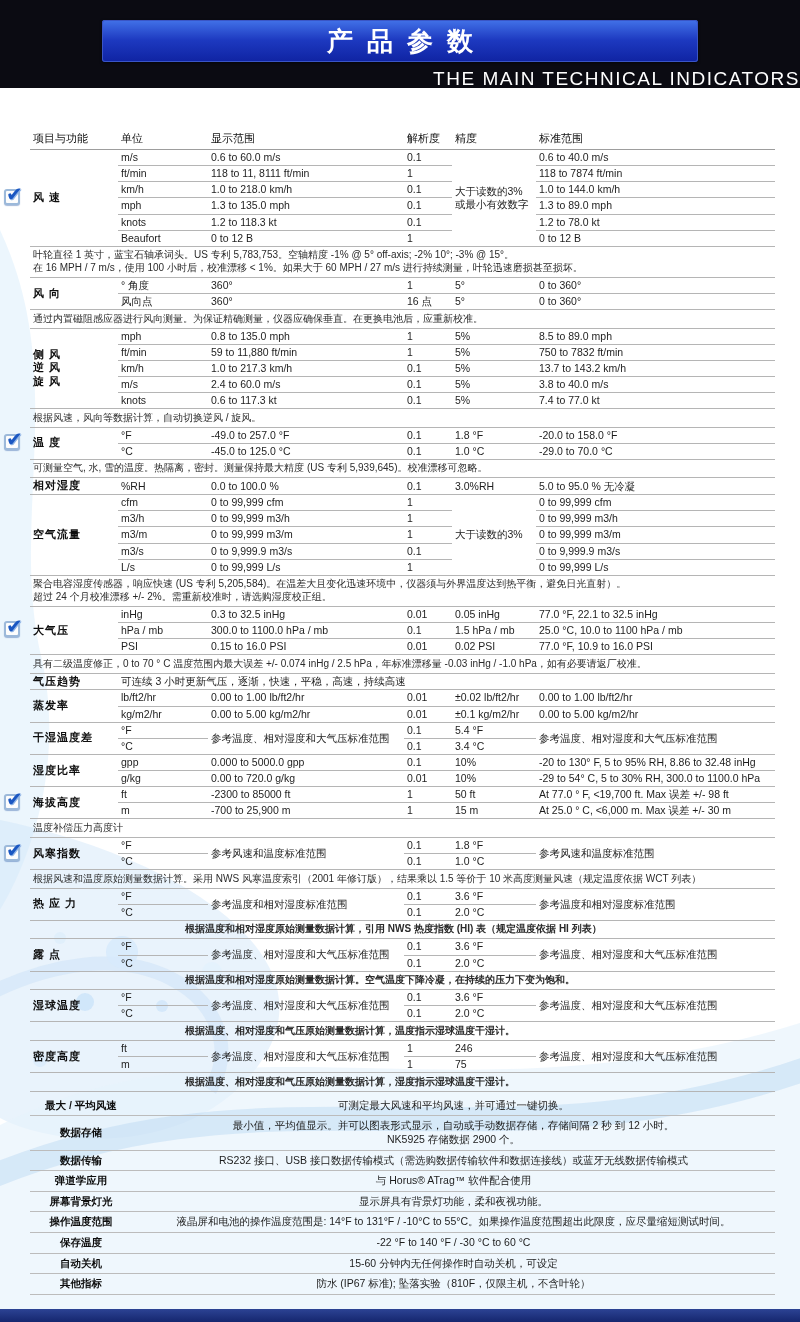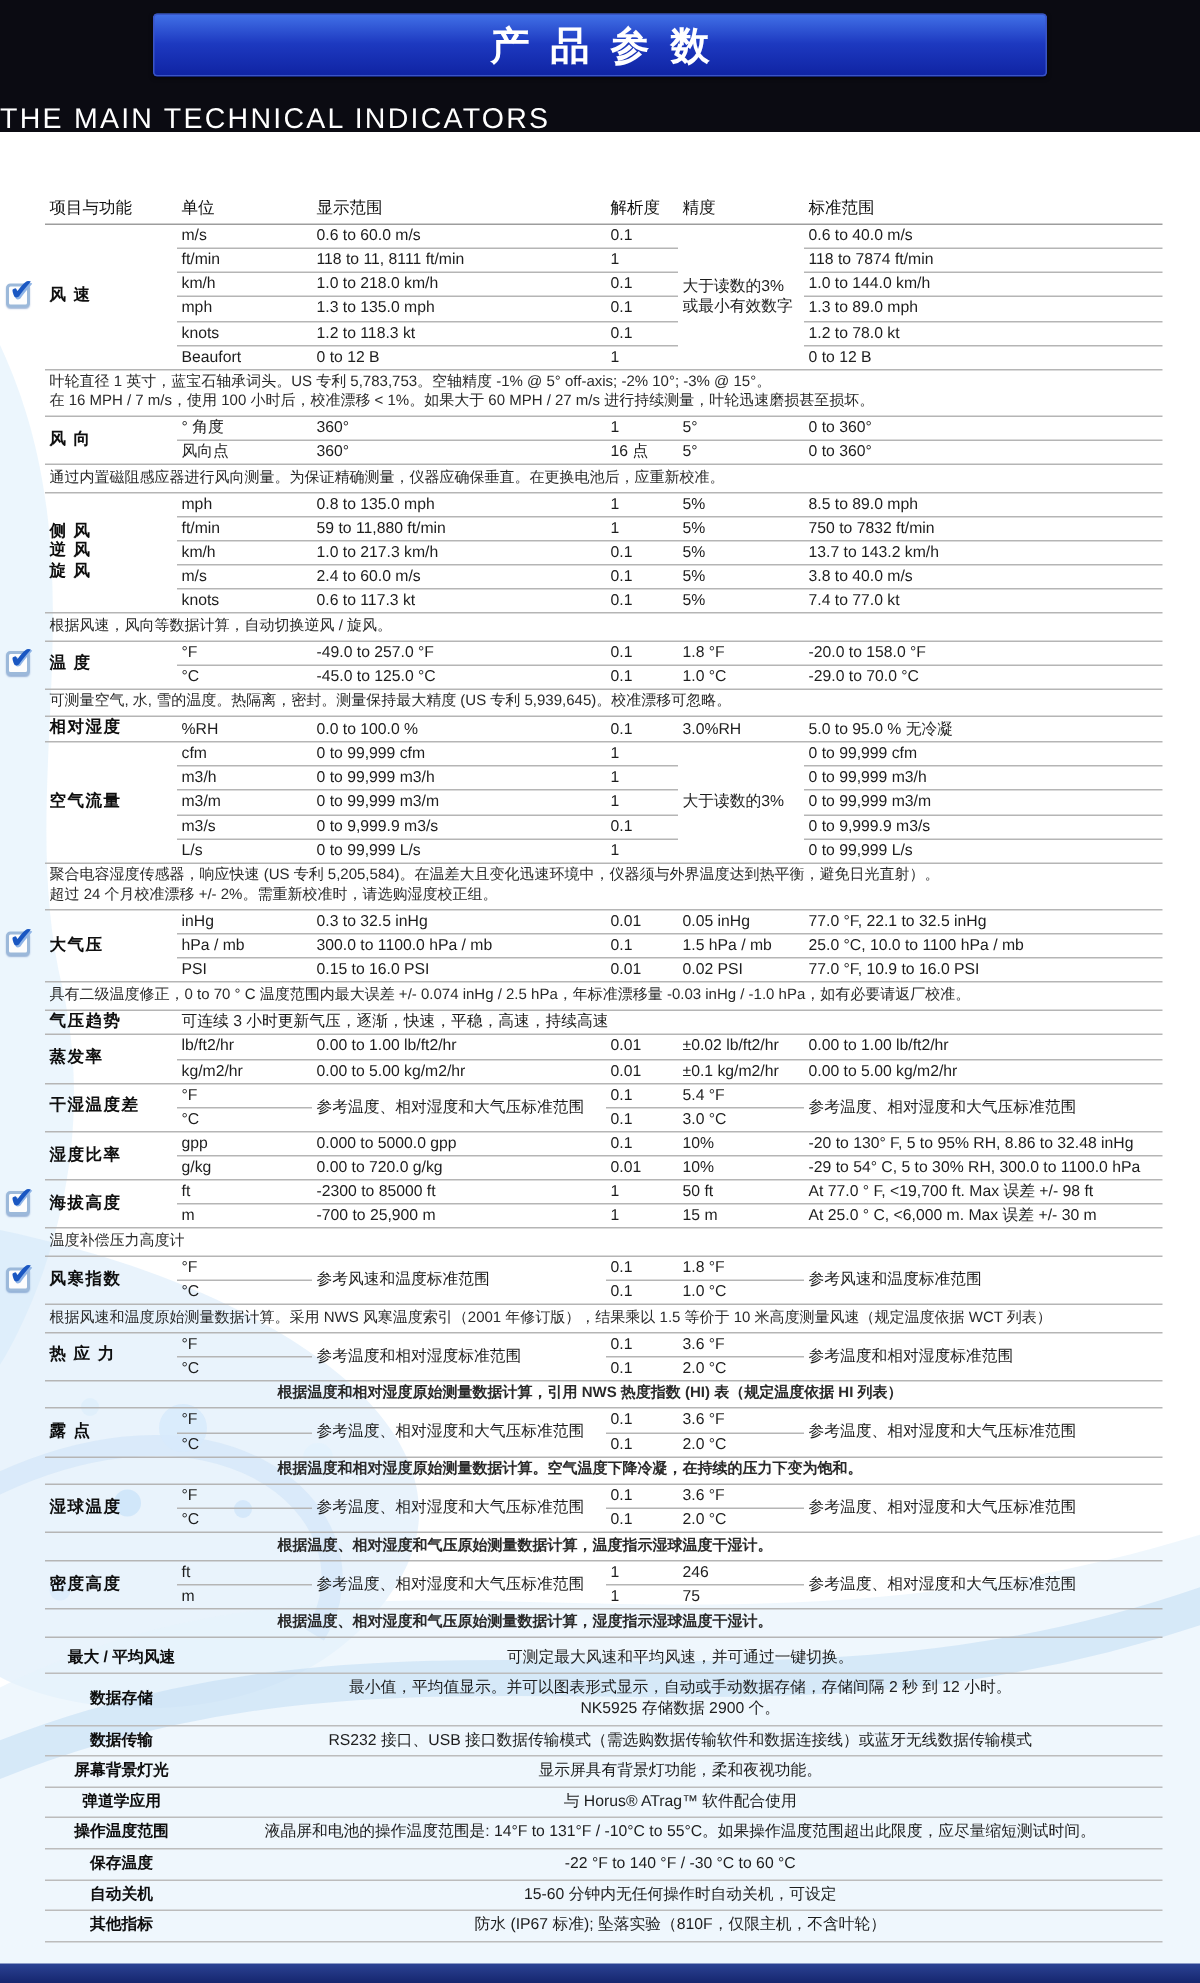--- a/index.html
+++ b/index.html
@@ -3,27 +3,27 @@
 <meta charset="utf-8">
 <style>
   * { margin:0; padding:0; box-sizing:border-box; }
   html,body { background:#ffffff; }
   body { font-family:"Liberation Sans","DejaVu Sans",sans-serif; }
   .page { position:relative; width:800px; height:1322px; margin:0 auto; background:#fff; overflow:hidden; }
   .decor { position:absolute; left:0; top:0; z-index:0; }
   .content { position:relative; z-index:1; }
 
   
-  .top { height:88px; background:var(--header-bg,#0b0b12); padding-top:9px; }
+  .top { height:88px; background:var(--header-bg,#0b0b12); padding-top:20px; }
   .title-box { width:596px; height:42px; margin:0 auto; border-radius:3px;
     background:linear-gradient(180deg,#4272e8 0%, #1d39c0 48%, var(--brand-blue,#0f23a2) 100%);
     box-shadow:inset 0 0 0 1px #3a55c5, 0 1px 3px rgba(0,0,0,.6);
     display:flex; align-items:center; justify-content:center; }
   .title-box span { color:#fff; font-size:26px; font-weight:bold; letter-spacing:14px; text-indent:14px; }
-  .subtitle { text-align:left; color:#fff; font-size:19px; letter-spacing:1.5px; margin-top:18px; font-weight:400; }
+  .subtitle { text-align:right; color:#fff; font-size:19px; letter-spacing:1.5px; margin-top:6px; font-weight:400; }
 
   
   table.spec { width:745px; margin:40px 0 0 30px; border-collapse:collapse; table-layout:fixed; background:transparent; }
   table.spec th { font-size:11px; font-weight:normal; color:#111; text-align:left; padding:3px; border-bottom:1px solid #9d9d9d; }
   table.spec td { font-size:10.5px; color:#1d1d1d; padding:1px 3px; line-height:1.25; vertical-align:middle;
     border-bottom:1px solid #b5b5b5; word-wrap:break-word; }
   table.spec td.lbl { font-weight:bold; font-size:11px; color:#0e0e0e; position:relative; letter-spacing:1px; }
   table.spec tr.note-row td { font-size:10px; color:#2a2a2a; padding:2.5px 3px; }
   table.spec tr.note-row.center td { text-align:left; }
   table.spec tr.note-row.indent td { padding-left:155px;font-weight:bold; }
@@ -335,21 +335,21 @@
             </td>
             <td class="unit">°F</td>
             <td rowspan="2">参考温度、相对湿度和大气压标准范围</td>
             <td class="res">0.1</td>
             <td class="acc">5.4 °F</td>
             <td class="std" rowspan="2">参考温度、相对湿度和大气压标准范围</td>
           </tr>
           <tr>
             <td class="unit">°C</td>
             <td class="res">0.1</td>
-            <td class="acc">3.0 °C</td>
+            <td class="acc">3.4 °C</td>
           </tr>
           <tr>
             <td class="lbl" rowspan="2">
               <div>湿度比率</div>
             </td>
             <td class="unit">gpp</td>
             <td>0.000 to 5000.0 gpp</td>
             <td class="res">0.1</td>
             <td class="acc">10%</td>
             <td class="std">-20 to 130° F, 5 to 95% RH, 8.86 to 32.48 inHg</td>
@@ -503,29 +503,29 @@
               <div>NK5925 存储数据 2900 个。</div>
             </td>
           </tr>
           <tr>
             <td class="lbl">数据传输</td>
             <td>
               <div>RS232 接口、USB 接口数据传输模式（需选购数据传输软件和数据连接线）或蓝牙无线数据传输模式</div>
             </td>
           </tr>
           <tr>
+            <td class="lbl">弹道学应用</td>
+            <td>
+              <div>与 Horus® ATrag™ 软件配合使用</div>
+            </td>
+          </tr>
+          <tr>
             <td class="lbl">屏幕背景灯光</td>
             <td>
               <div>显示屏具有背景灯功能，柔和夜视功能。</div>
-            </td>
-          </tr>
-          <tr>
-            <td class="lbl">弹道学应用</td>
-            <td>
-              <div>与 Horus® ATrag™ 软件配合使用</div>
             </td>
           </tr>
           <tr>
             <td class="lbl">操作温度范围</td>
             <td>
               <div>液晶屏和电池的操作温度范围是: 14°F to 131°F / -10°C to 55°C。如果操作温度范围超出此限度，应尽量缩短测试时间。</div>
             </td>
           </tr>
           <tr>
             <td class="lbl">保存温度</td>

